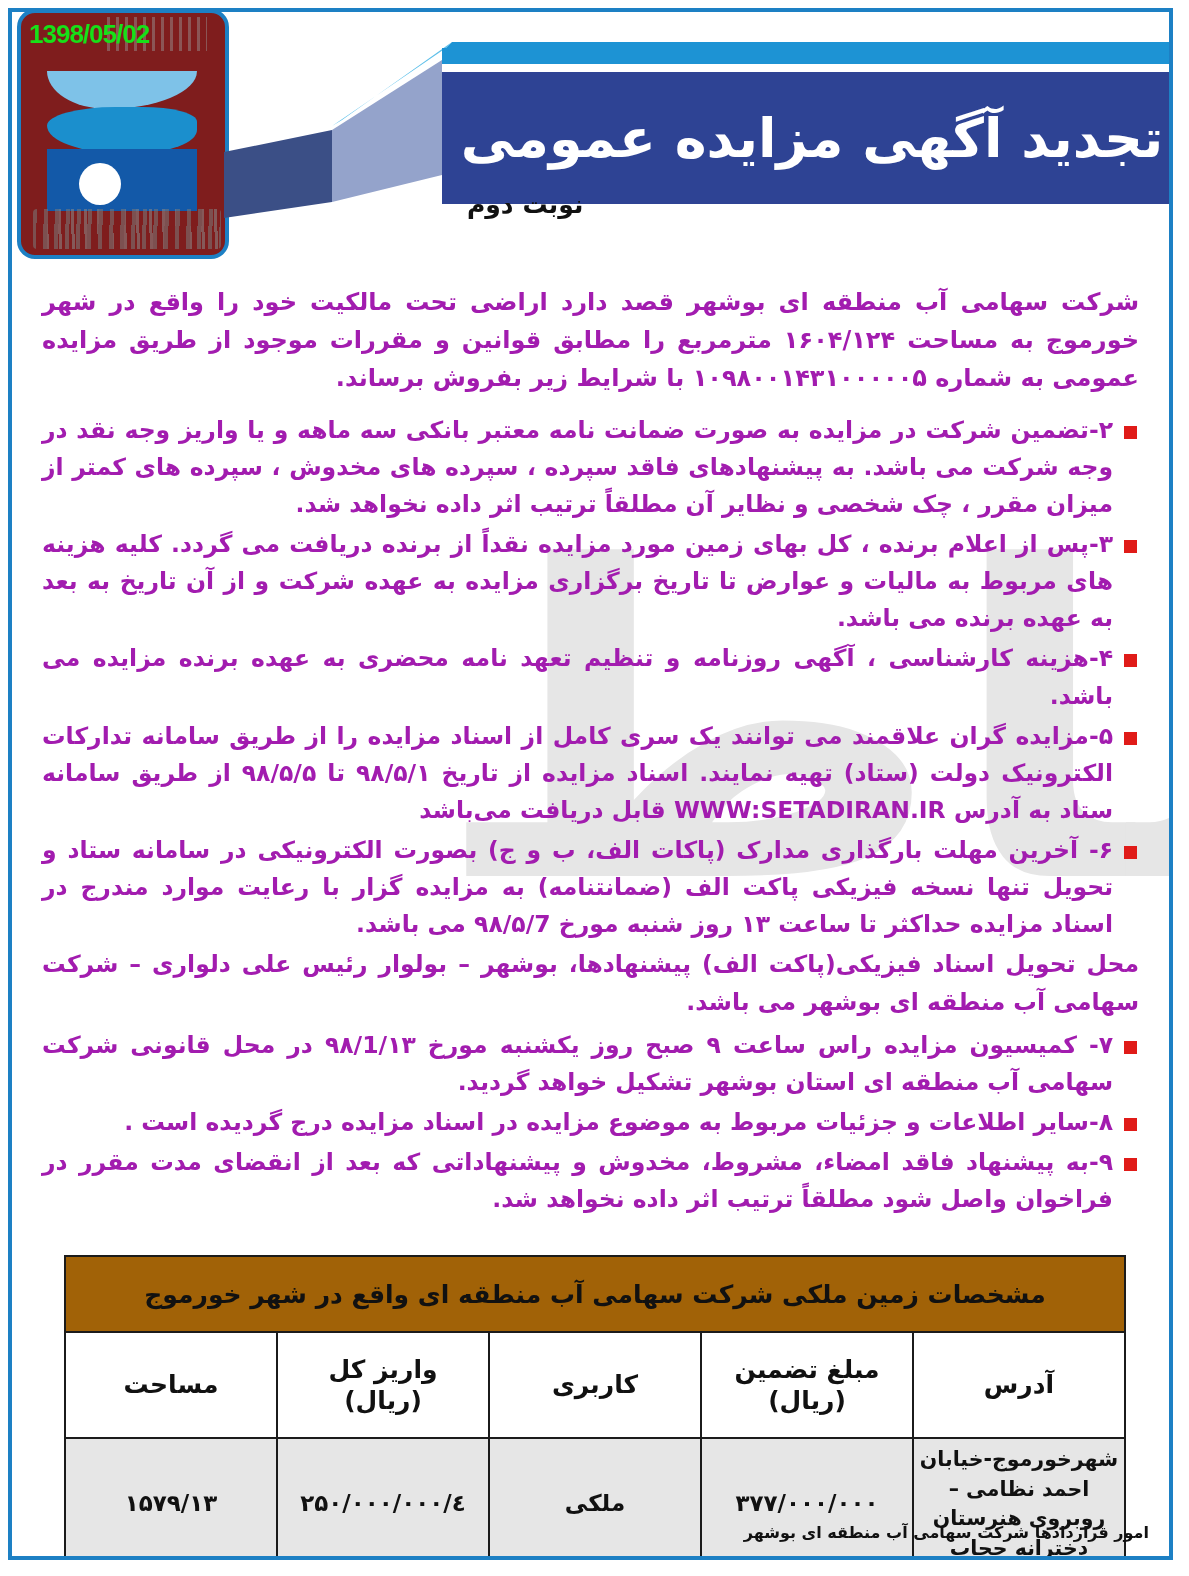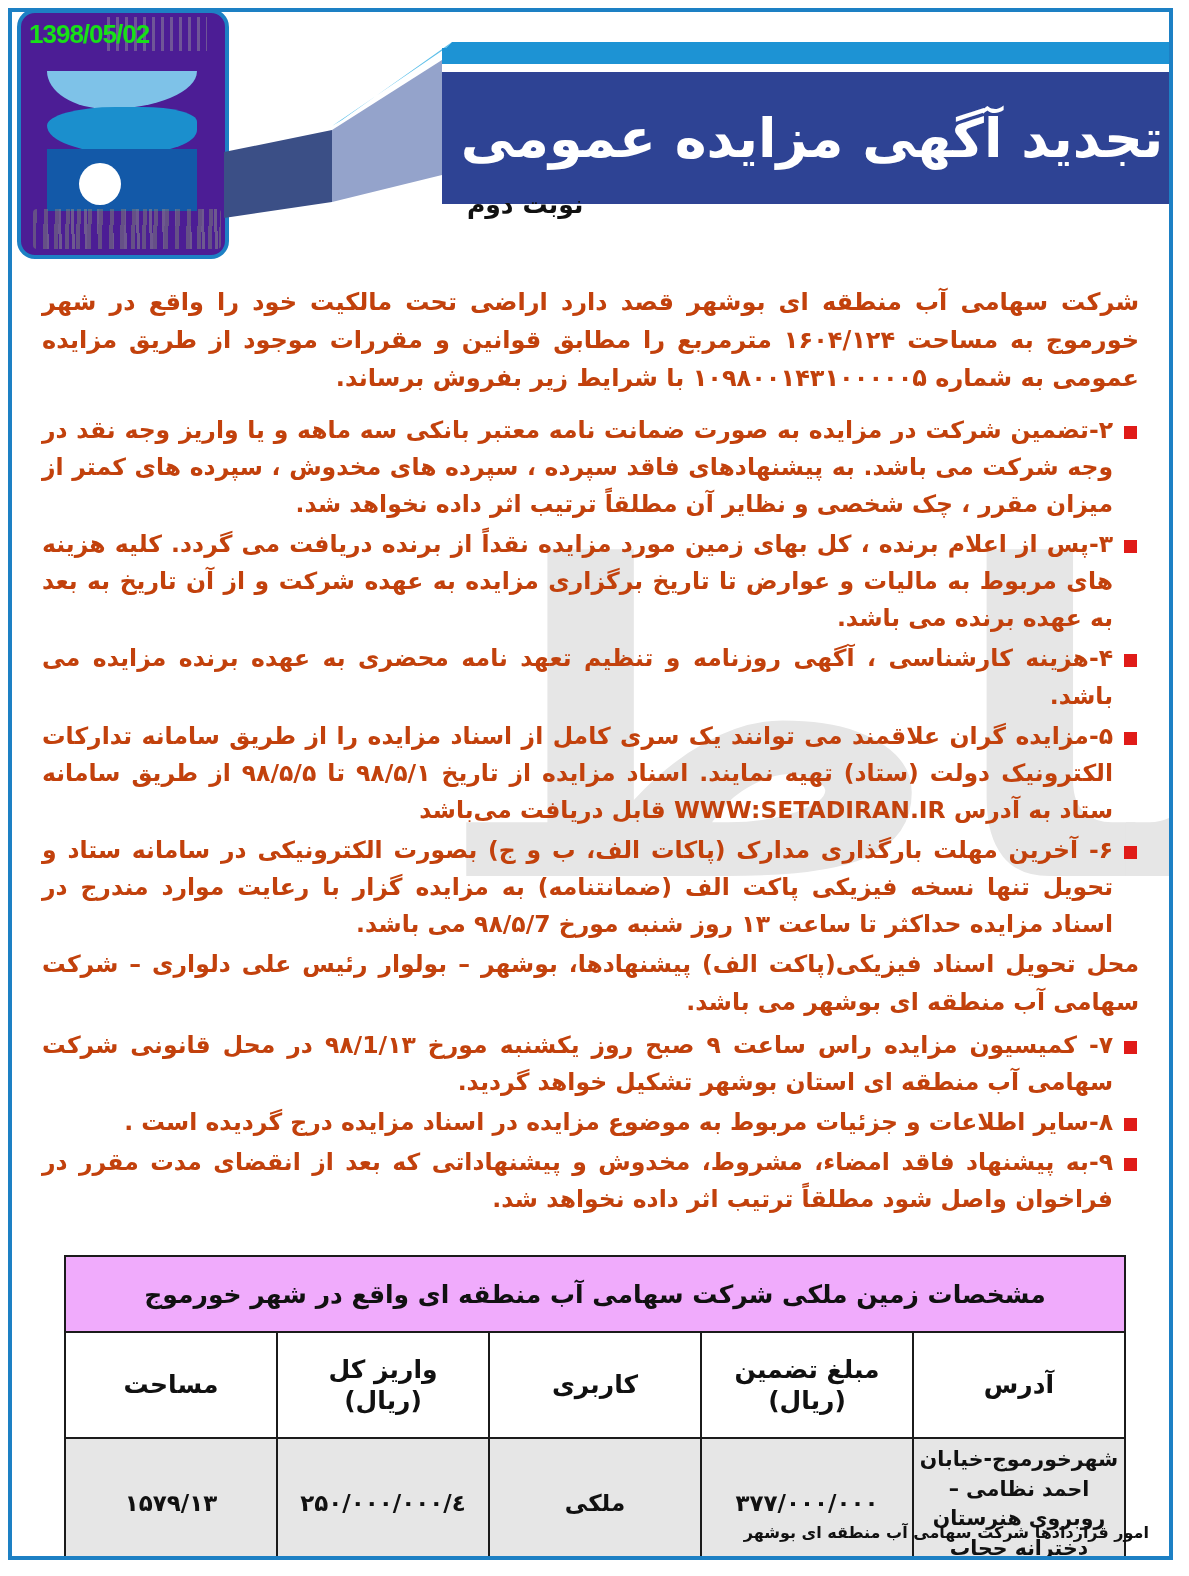--- a/index.html
+++ b/index.html
@@ -48,21 +48,21 @@
 
   
   #header{position:absolute;left:0;top:0;width:1165px;height:268px;z-index:3;}
 
   #logo-box{
     position:absolute;
     left:5px;top:-3px;
     width:212px;height:250px;
     border:4px solid #1d80c4;
     border-radius:18px;
-    background:#4c1d95;
+    background:#7f1d1d;
     box-sizing:border-box;
     overflow:hidden;
   }
   #logo-date{
     position:absolute;
     left:8px;top:6px;
     font-family:"Liberation Sans",sans-serif;
     font-size:26px;
     font-weight:bold;
     color:#18e018;
@@ -130,21 +130,21 @@
     width:1165px;
     z-index:2;
     padding:0 38px 0 30px;
     box-sizing:border-box;
   }
   p.para{
     margin:0 0 6px 0;
     font-size:23.5px;
     font-weight:bold;
     line-height:1.58;
-    color:#c2410c;
+    color:#a21caf;
     text-align:justify;
     text-justify:inter-word;
   }
   p.intro{font-size:24px;margin-bottom:14px;}
   p.item{position:relative;padding-right:26px;margin-bottom:3px;}
   p.item::before{
     content:"";
     position:absolute;
     right:2px;top:14px;
     width:13px;height:13px;
@@ -167,21 +167,21 @@
   table, th, td{border:2.5px solid #1b1b1b;}
   th,td{
     text-align:center;
     vertical-align:middle;
     font-size:23px;
     font-weight:bold;
     color:#111111;
     padding:6px 4px;
   }
   #tbl-title{
-    background:#f0abfc;
+    background:#a16207;
     font-size:25px;
     height:62px;
   }
   thead tr.cols th{
     background:#ffffff;
     height:92px;
     font-size:25px;
     line-height:1.25;
   }
   tbody td{

